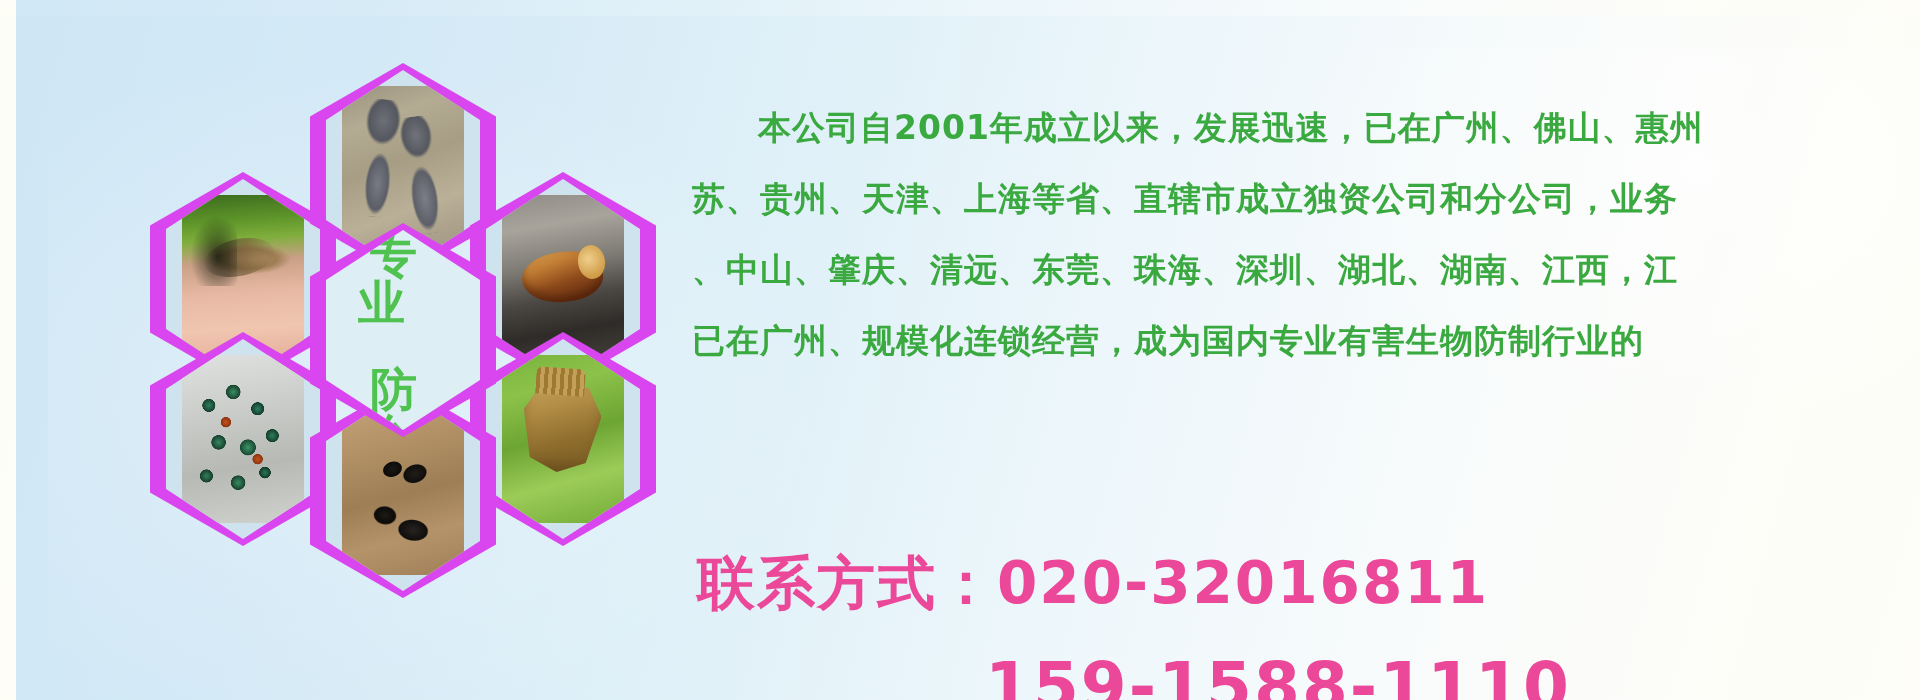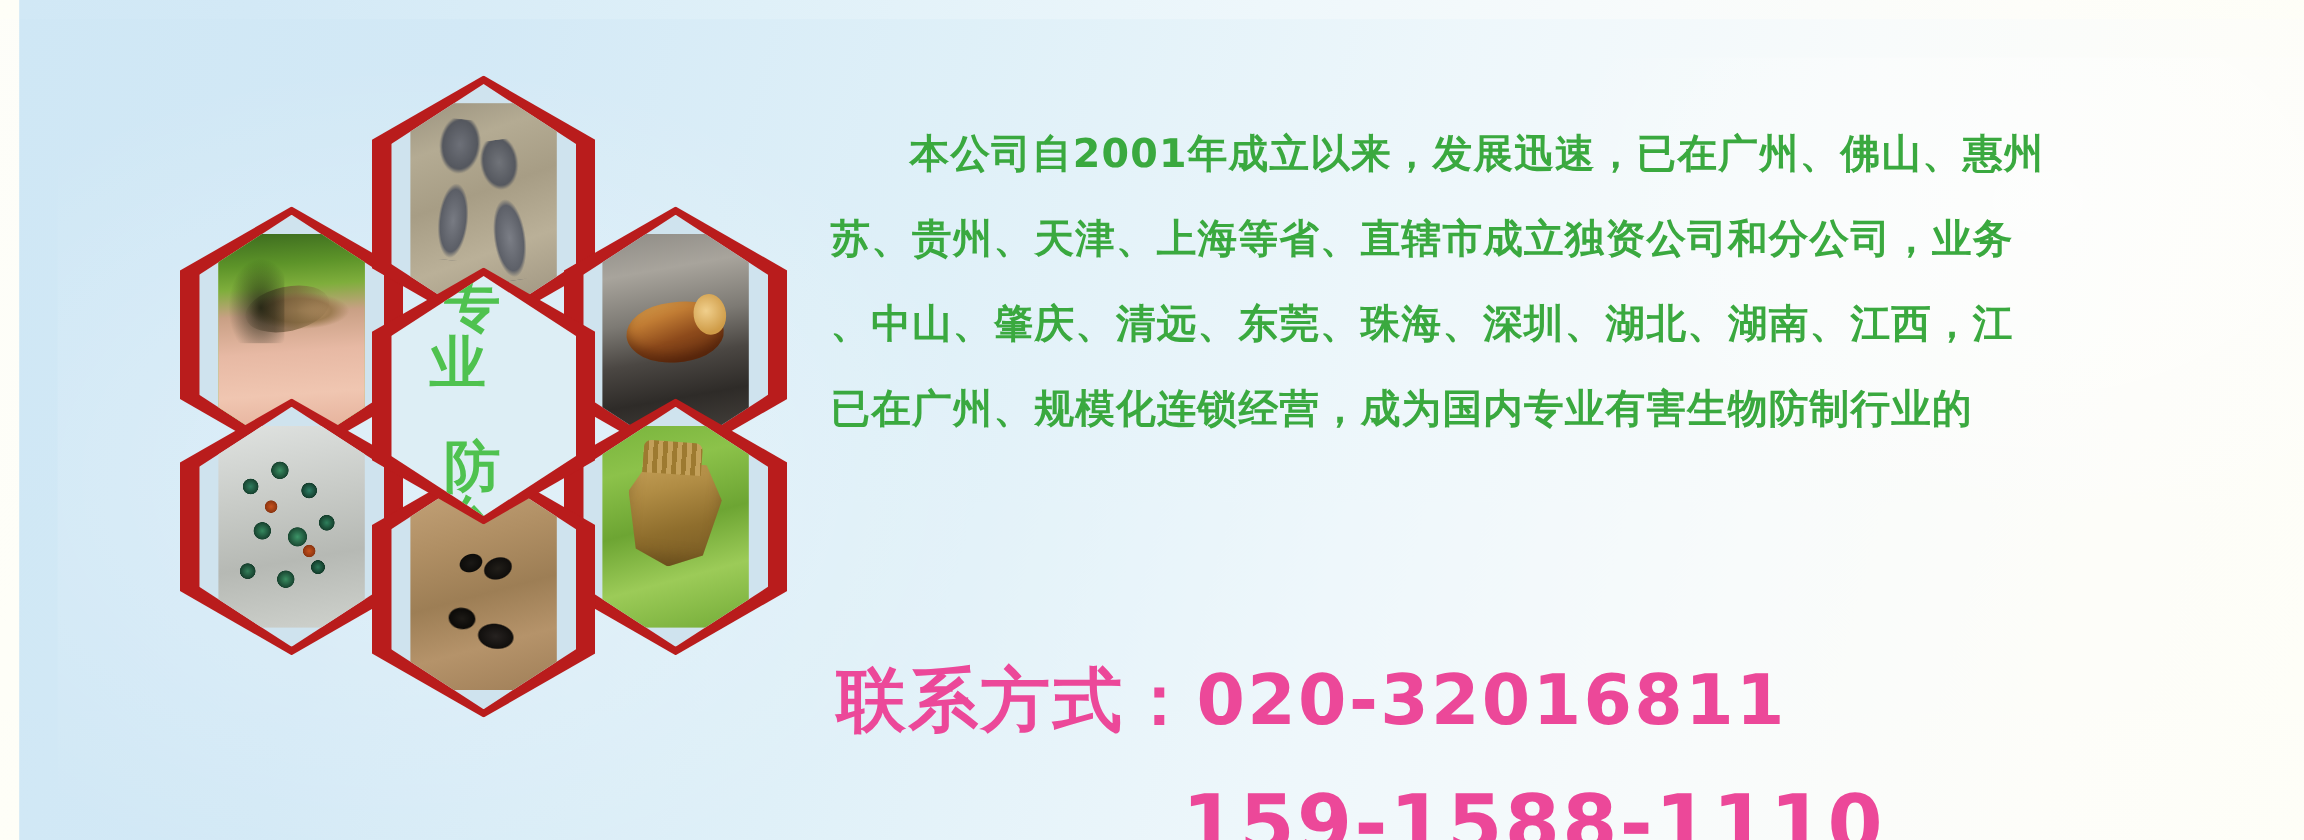--- a/index.html
+++ b/index.html
@@ -21,21 +21,21 @@
   
   .honeycomb{
     position:absolute;
     left:86px; top:0px;
     width:520px; height:700px;
   }
   .hex{
     position:absolute;
     width:186px; height:214px;
     clip-path:polygon(50% 0%,100% 25%,100% 75%,50% 100%,0% 75%,0% 25%);
-    background:#b91c1c;
+    background:#d946ef;
     display:flex; align-items:center; justify-content:center;
   }
   .hex .inner{
     width:174px; height:200px;
     clip-path:polygon(50% 0%,100% 25%,100% 75%,50% 100%,0% 75%,0% 25%);
     overflow:hidden;
     position:relative;
     background:#cfe3ee;
   }
   

